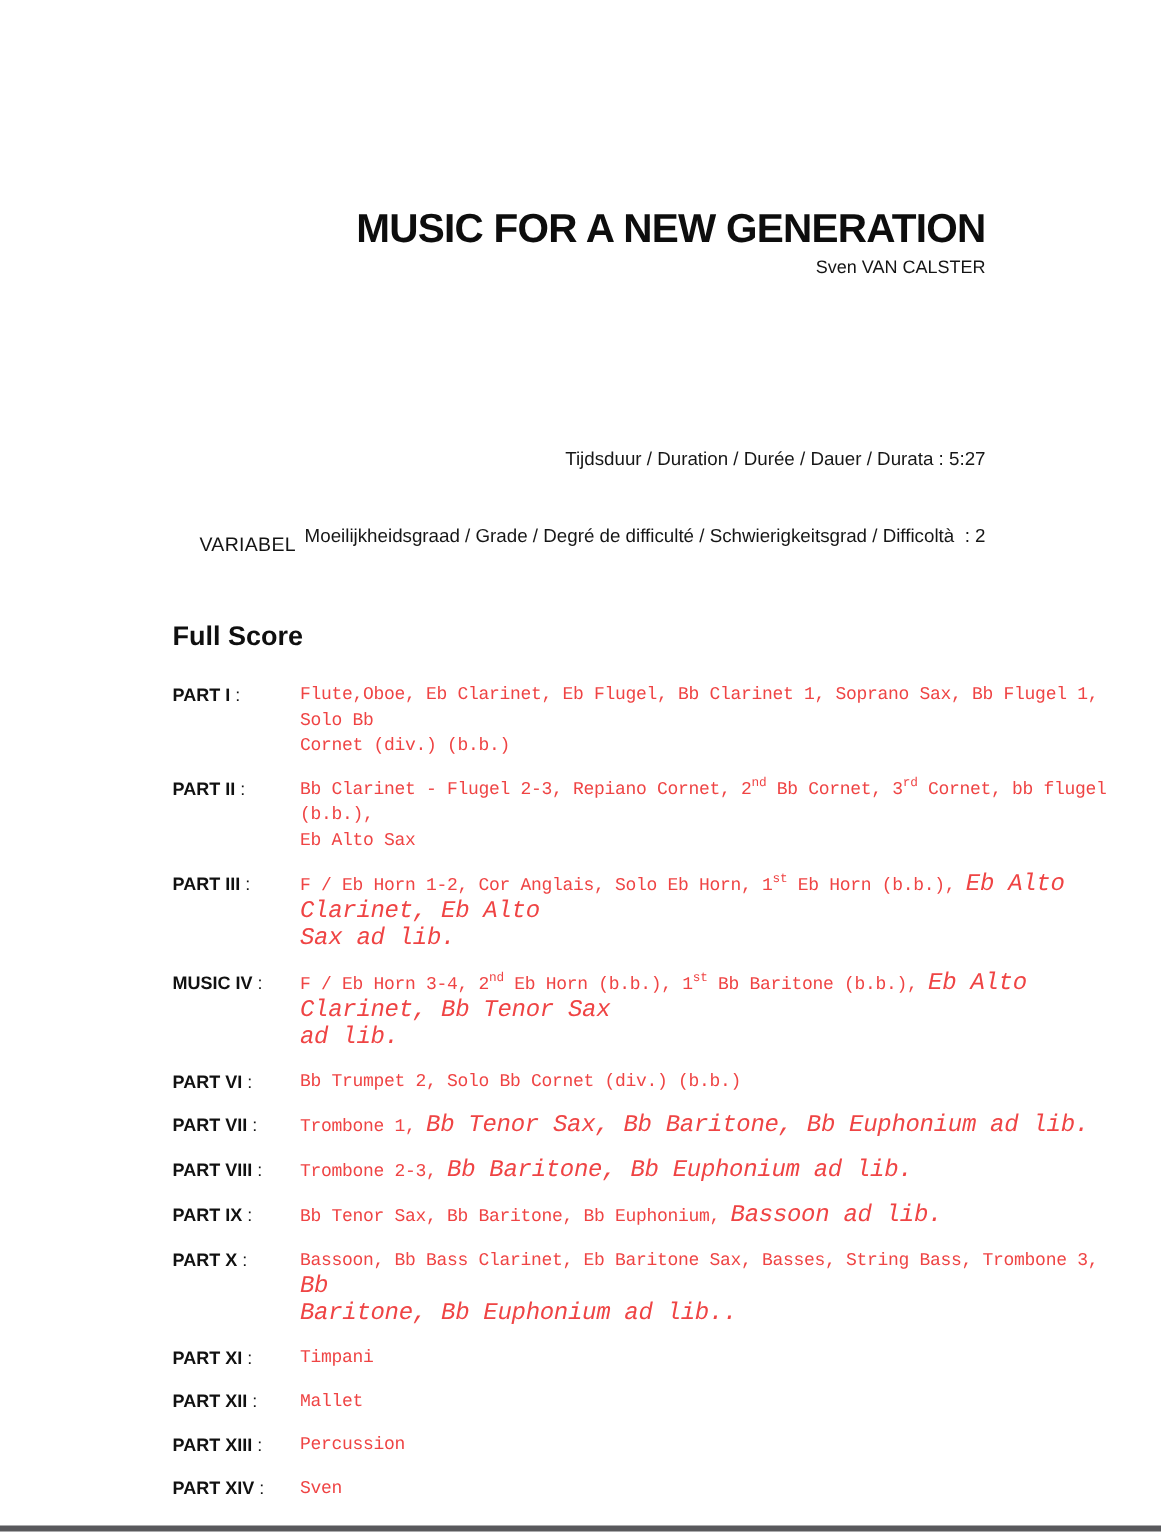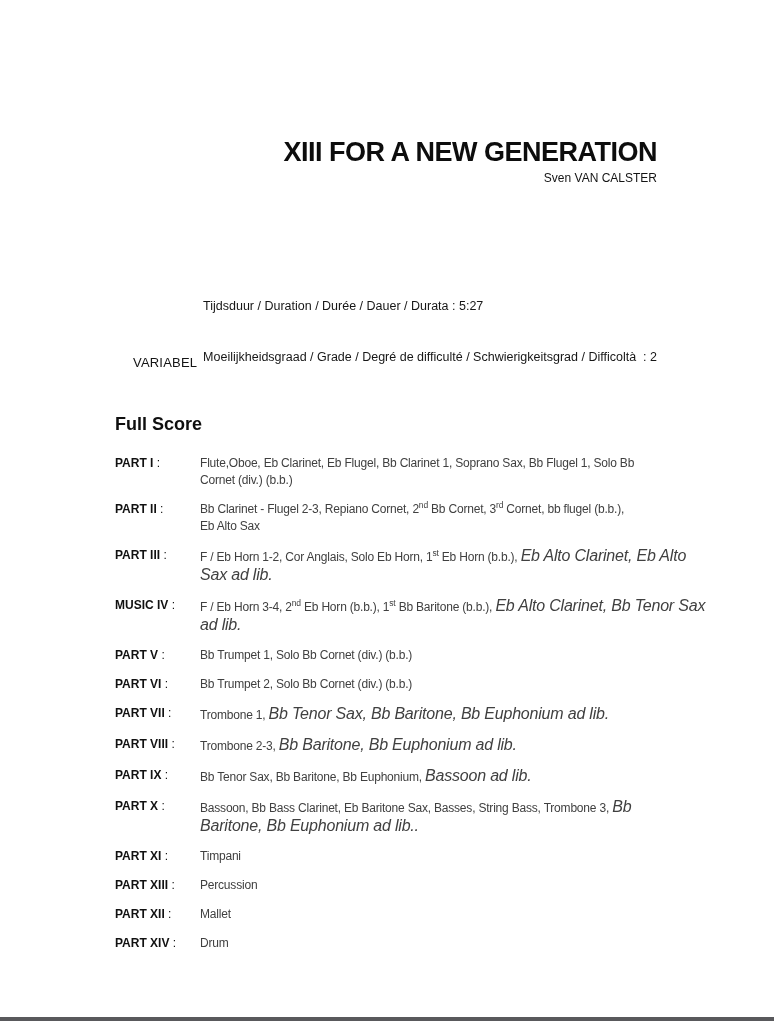--- a/index.html
+++ b/index.html
@@ -29,21 +29,21 @@
   .composer {
     font-size: 12px;
     line-height: 20px;
     margin-top: 2px;
     color: #141414;
   }
   .meta-block {
     position: absolute;
     top: 264px;
     right: 117px;
-    text-align: left;
+    text-align: right;
     font-size: 12.5px;
     line-height: 17px;
     white-space: pre-wrap;
     color: #161616;
   }
   .edition-label {
     position: absolute;
     left: 133px;
     top: 355px;
     font-size: 13px;
@@ -76,21 +76,22 @@
     white-space: nowrap;
     color: #111111;
   }
   .pl-name { font-weight: bold; }
   .part-desc {
     flex: 0 0 540px;
     max-width: 540px;
     font-size: 12px;
     line-height: 17px;
     letter-spacing: -0.2px;
-    color: #404040;
+    color: #ef4444;
+    font-family: Liberation Mono, monospace;
   }
   .part-desc sup {
     font-size: 8.5px;
     line-height: 0;
     vertical-align: super;
   }
   .part-desc .it {
     font-style: italic;
     font-size: 16px;
   }
@@ -102,21 +103,21 @@
     height: 4px;
     background: #59595c;
   }
 </style>
 </head>
 <body>
 
 <div class="page">
 
   <div class="header-block">
-    <div class="title">XIII FOR A NEW GENERATION</div>
+    <div class="title">MUSIC FOR A NEW GENERATION</div>
     <div class="composer">Sven VAN CALSTER</div>
   </div>
 
   <div class="meta-block">
     <div>Tijdsduur / Duration / Durée / Dauer / Durata : 5:27</div>
     <div>Moeilijkheidsgraad / Grade / Degré de difficulté / Schwierigkeitsgrad / Difficoltà  : 2</div>
   </div>
 
   <div class="edition-label">VARIABEL</div>
 
@@ -133,24 +134,20 @@
       </div>
       <div class="part-row">
         <div class="part-label"><span class="pl-name">PART III</span> :</div>
         <div class="part-desc"><span>F / Eb Horn 1-2, Cor Anglais, Solo Eb Horn, 1</span><sup>st</sup><span> Eb Horn (b.b.), </span><span class="it">Eb Alto Clarinet, Eb Alto</span><br><span class="it">Sax ad lib.</span></div>
       </div>
       <div class="part-row">
         <div class="part-label"><span class="pl-name">MUSIC IV</span> :</div>
         <div class="part-desc"><span>F / Eb Horn 3-4, 2</span><sup>nd</sup><span> Eb Horn (b.b.), 1</span><sup>st</sup><span> Bb Baritone (b.b.), </span><span class="it">Eb Alto Clarinet, Bb Tenor Sax</span><br><span class="it">ad lib.</span></div>
       </div>
       <div class="part-row">
-        <div class="part-label"><span class="pl-name">PART V</span> :</div>
-        <div class="part-desc"><span>Bb Trumpet 1, Solo Bb Cornet (div.) (b.b.)</span></div>
-      </div>
-      <div class="part-row">
         <div class="part-label"><span class="pl-name">PART VI</span> :</div>
         <div class="part-desc"><span>Bb Trumpet 2, Solo Bb Cornet (div.) (b.b.)</span></div>
       </div>
       <div class="part-row">
         <div class="part-label"><span class="pl-name">PART VII</span> :</div>
         <div class="part-desc"><span>Trombone 1, </span><span class="it">Bb Tenor Sax, Bb Baritone, Bb Euphonium ad lib.</span></div>
       </div>
       <div class="part-row">
         <div class="part-label"><span class="pl-name">PART VIII</span> :</div>
         <div class="part-desc"><span>Trombone 2-3, </span><span class="it">Bb Baritone, Bb Euphonium ad lib.</span></div>
@@ -161,28 +158,28 @@
       </div>
       <div class="part-row">
         <div class="part-label"><span class="pl-name">PART X</span> :</div>
         <div class="part-desc"><span>Bassoon, Bb Bass Clarinet, Eb Baritone Sax, Basses, String Bass, Trombone 3, </span><span class="it">Bb</span><br><span class="it">Baritone, Bb Euphonium ad lib..</span></div>
       </div>
       <div class="part-row">
         <div class="part-label"><span class="pl-name">PART XI</span> :</div>
         <div class="part-desc"><span>Timpani</span></div>
       </div>
       <div class="part-row">
+        <div class="part-label"><span class="pl-name">PART XII</span> :</div>
+        <div class="part-desc"><span>Mallet</span></div>
+      </div>
+      <div class="part-row">
         <div class="part-label"><span class="pl-name">PART XIII</span> :</div>
         <div class="part-desc"><span>Percussion</span></div>
       </div>
       <div class="part-row">
-        <div class="part-label"><span class="pl-name">PART XII</span> :</div>
-        <div class="part-desc"><span>Mallet</span></div>
-      </div>
-      <div class="part-row">
         <div class="part-label"><span class="pl-name">PART XIV</span> :</div>
-        <div class="part-desc"><span>Drum</span></div>
+        <div class="part-desc"><span>Sven</span></div>
       </div>
     </div>
 
   <div class="scan-edge-bottom"></div>
 
 </div>
 
 </body></html>

